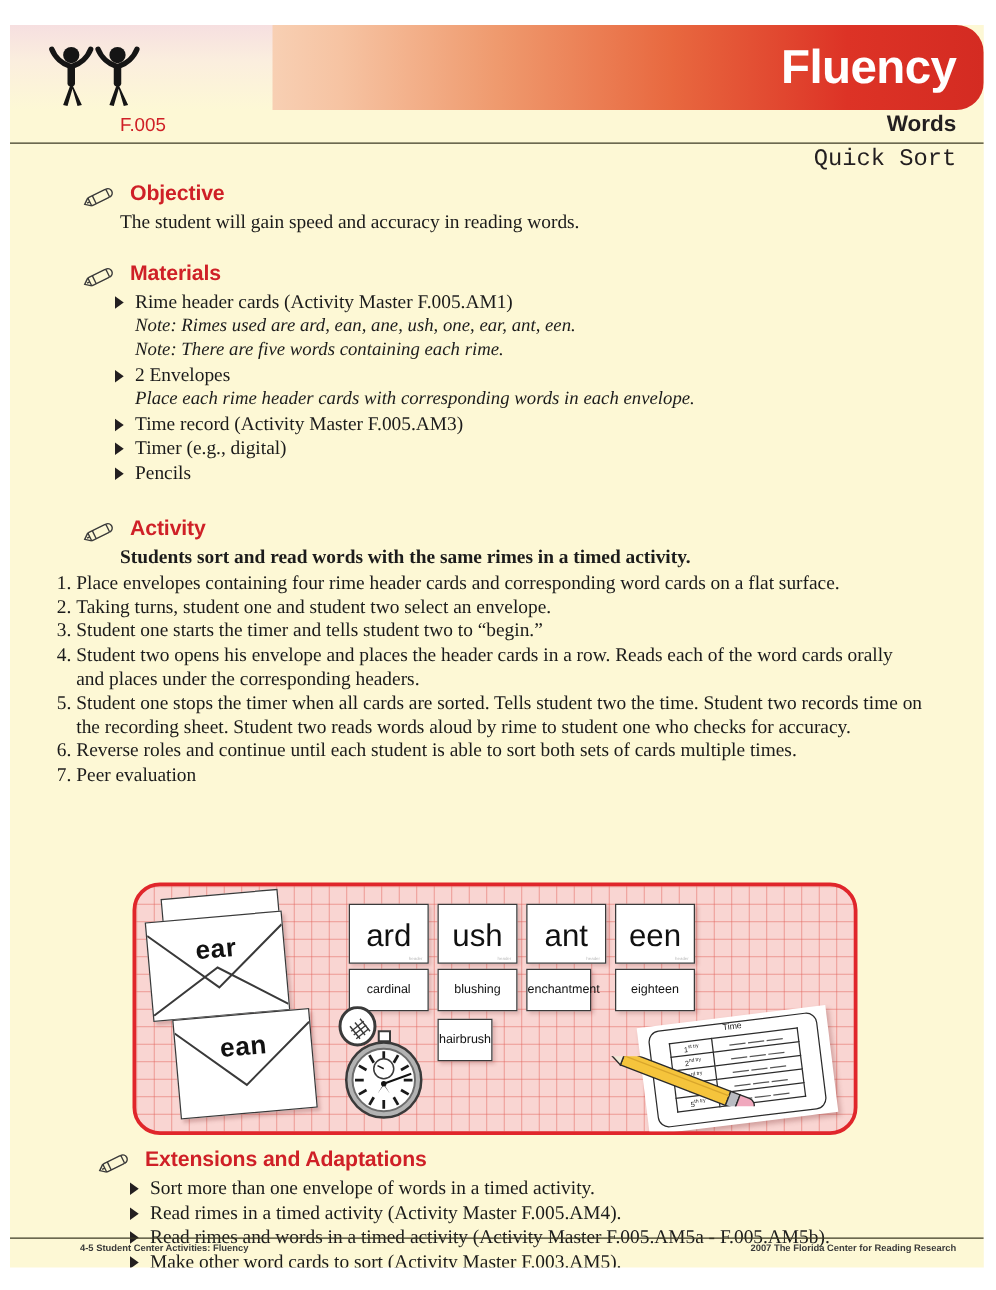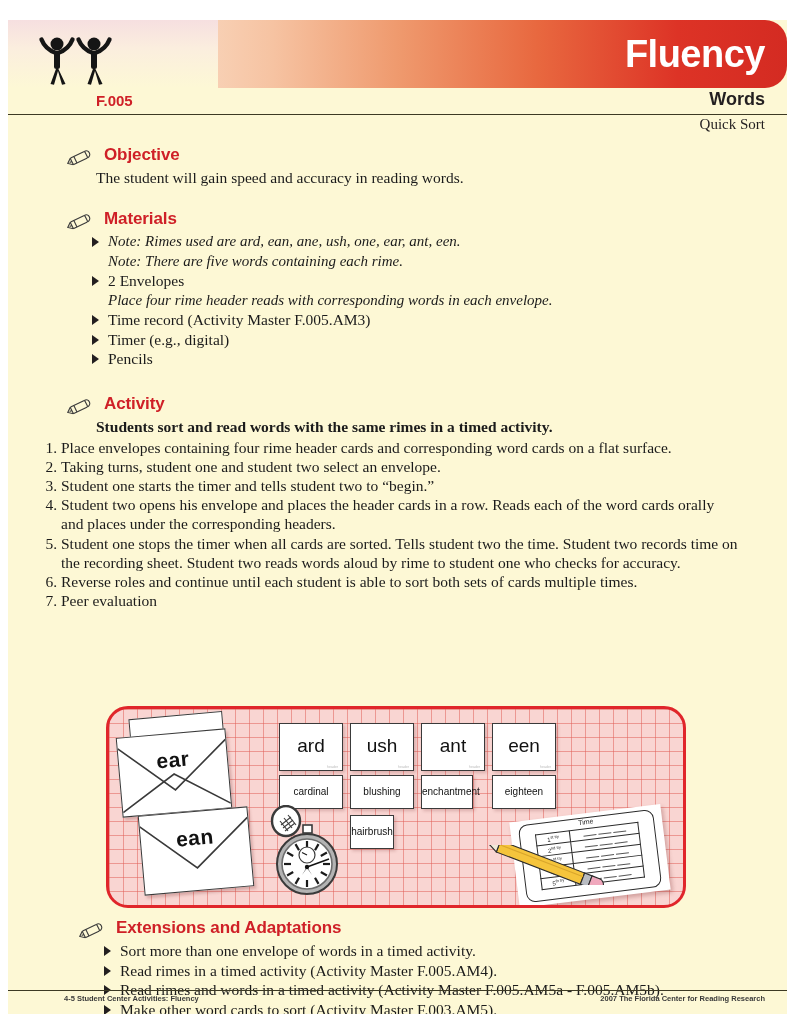--- a/index.html
+++ b/index.html
@@ -77,21 +77,21 @@
     top: 68px;
     width: 779px;
     height: 26px;
   }
   .code-label {
     position: absolute;
     left: 88px;
     top: 4px;
     color: #cf2027;
     font-family: "Liberation Sans", sans-serif;
-    font-weight: bold;
+    font-weight: normal;
     font-size: 15px;
   }
   .words-label {
     position: absolute;
     right: 22px;
     top: 1px;
     color: #231f20;
     font-family: "Liberation Sans", sans-serif;
     font-weight: bold;
     font-size: 18px;
@@ -109,22 +109,22 @@
     left: 0;
     top: 95px;
     width: 779px;
     height: 26px;
   }
   .quicksort-label {
     position: absolute;
     right: 22px;
     top: 1px;
     color: #231f20;
-    font-family: Liberation Serif, serif;
-    font-size: 15px;
+    font-family: Liberation Mono, monospace;
+    font-size: 19px;
   }
 
   
   .content {
     position: absolute;
     left: 0;
     top: 124px;
     width: 779px;
   }
 
@@ -283,21 +283,21 @@
   .card.header-card {
     width: 64px;
     height: 48px;
   }
   .card.header-card .txt {
     position: absolute;
     left: 0; right: 0;
     top: 11px;
     text-align: center;
     font-family: "Liberation Sans", sans-serif;
-    font-size: 19px;
+    font-size: 25px;
     color: #111;
   }
   .card.header-card .tiny {
     position: absolute;
     right: 4px;
     bottom: 1px;
     font-family: "Liberation Sans", sans-serif;
     font-size: 3.5px;
     color: #bbb;
   }
@@ -487,25 +487,25 @@
               <path d="M7 6.4 L2.5 10 L7 13.6"></path>
               <line x1="11" y1="6.4" x2="11" y2="13.6"></line>
               <line x1="4.6" y1="10" x2="7" y2="10"></line>
               <path d="M23 6.4 a3.6 3.6 0 0 1 0 7.2"></path>
             </g>
           </svg>
         </span>
         <span class="title">Materials</span>
       </div>
       <ul class="bullets">
-        <li><span class="tri"></span></li>
+        <li><span class="tri"></span><span>Rime header cards (Activity Master F.005.AM1)</span></li>
         <li class="note"><span>Note: Rimes used are ard, ean, ane, ush, one, ear, ant, een.</span></li>
         <li class="note"><span>Note: There are five words containing each rime.</span></li>
         <li><span class="tri"></span><span>2 Envelopes</span></li>
-        <li class="note"><span>Place four rime header reads with corresponding words in each envelope.</span></li>
+        <li class="note"><span>Place each rime header cards with corresponding words in each envelope.</span></li>
         <li><span class="tri"></span><span>Time record (Activity Master F.005.AM3)</span></li>
         <li><span class="tri"></span><span>Timer (e.g., digital)</span></li>
         <li><span class="tri"></span><span>Pencils</span></li>
       </ul>
     </div>
 
     <div class="section" style="margin-top:24px;">
       <div class="section-head">
         <span class="pencil-icon">
           <svg width="30" height="20" viewBox="0 0 30 20">

